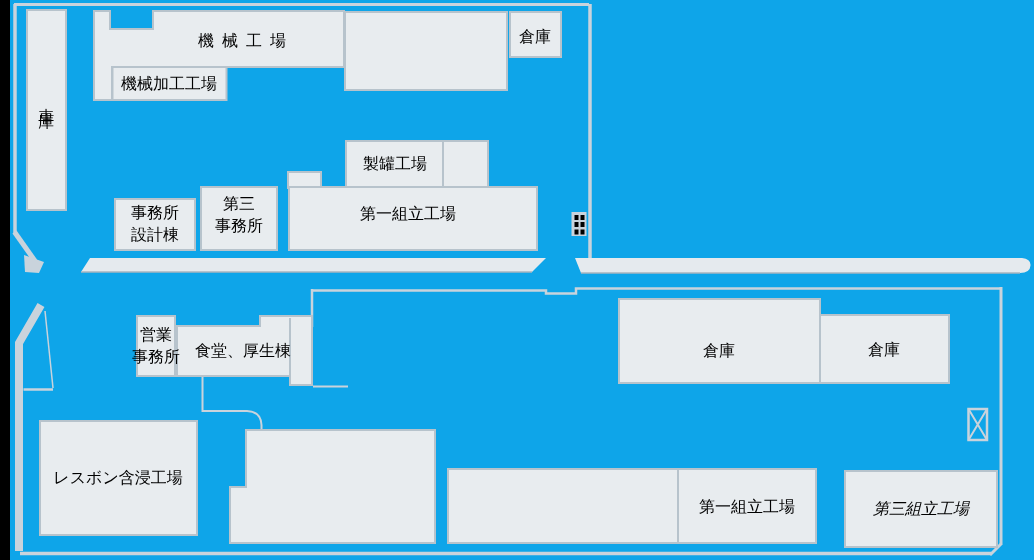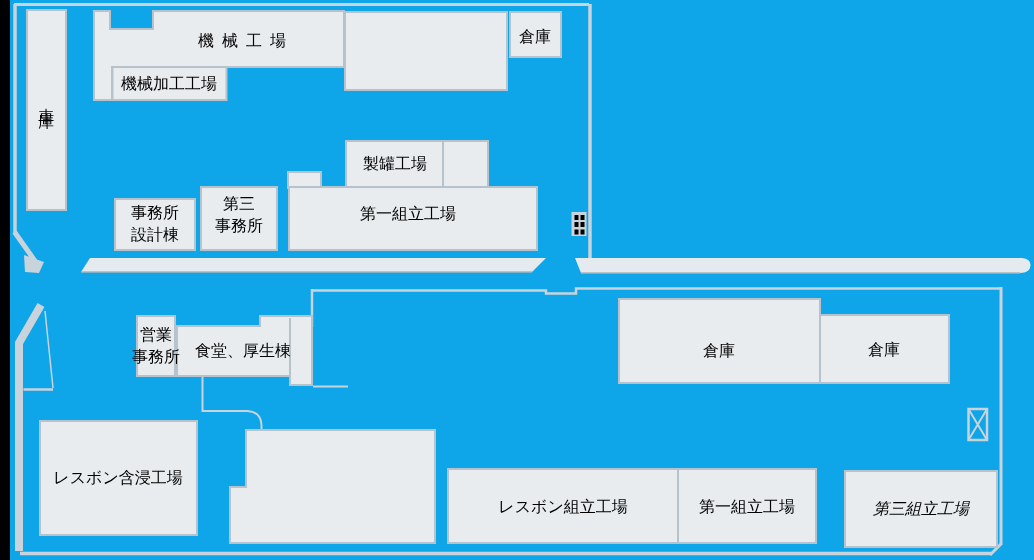--- a/index.html
+++ b/index.html
@@ -96,17 +96,16 @@
   <div class="bld-label" style="left:525px;top:37px;">倉庫</div>
   <div class="bld-label" style="left:385px;top:164px;">製罐工場</div>
   <div class="bld-label" style="left:398px;top:214px;">第一組立工場</div>
   <div class="bld-label" style="left:229px;top:215px;"><span>第三</span><br><span>事務所</span></div>
   <div class="bld-label" style="left:145px;top:224px;"><span>事務所</span><br><span>設計棟</span></div>
   <div class="bld-label" style="left:146px;top:346px;"><span>営業</span><br><span>事務所</span></div>
   <div class="bld-label" style="left:233px;top:351px;">食堂、厚生棟</div>
   <div class="bld-label" style="left:709px;top:351px;">倉庫</div>
   <div class="bld-label" style="left:874px;top:350px;">倉庫</div>
   <div class="bld-label" style="left:108px;top:478px;">レスボン含浸工場</div>
-  <div class="bld-label" style="left:553px;top:507px;">レスボン組立工場</div>
   <div class="bld-label" style="left:737px;top:507px;">第一組立工場</div>
   <div class="bld-label" style="left:911px;top:509px;font-style:italic;">第三組立工場</div>
 
 </div>
 
 </body></html>

